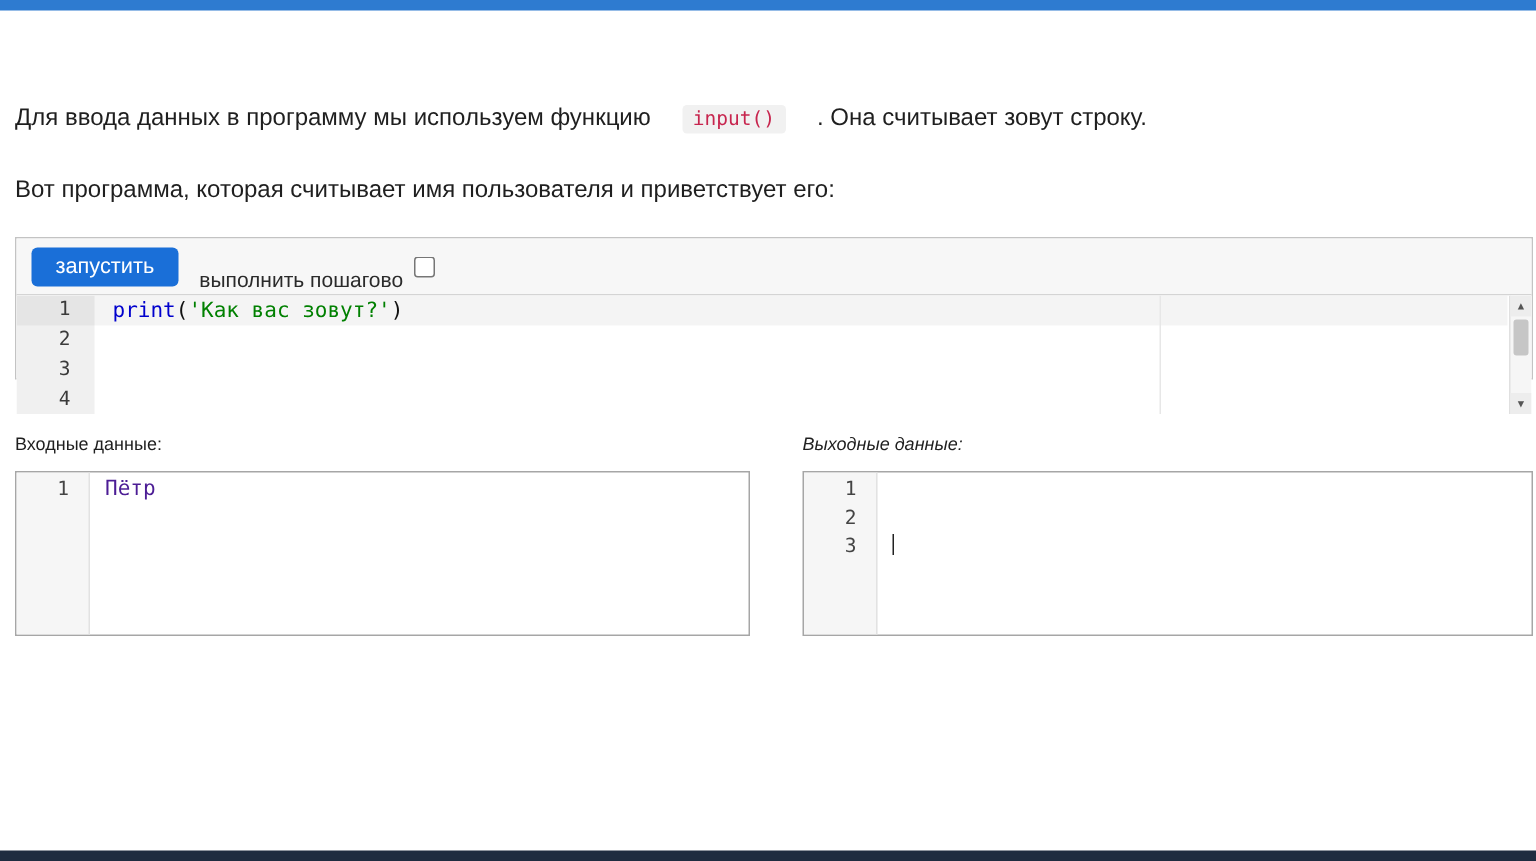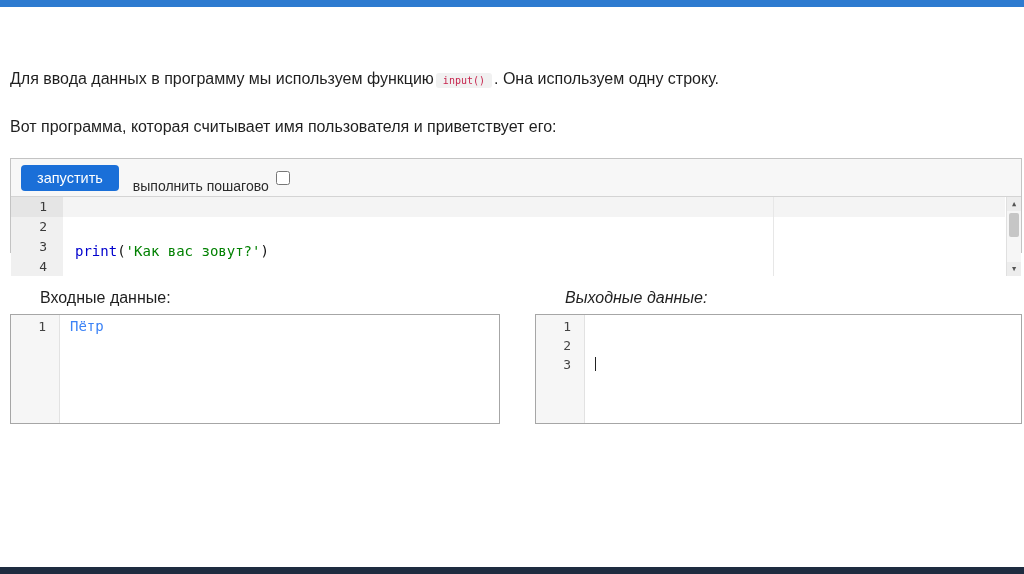--- a/index.html
+++ b/index.html
@@ -10,22 +10,22 @@
     color:#1f1f1f;
   }
   .top-bar{position:absolute;top:0;left:0;width:1024px;height:7px;background:var(--top-bar,#2e7bd0);}
   .bottom-bar{position:absolute;bottom:0;left:0;width:1024px;height:7px;background:var(--bottom-bar,#1e2c40);}
 
   .intro{position:absolute;left:10px;margin:0;font-size:16px;line-height:22px;white-space:nowrap;}
   .intro.first{top:68px;}
   .intro.second{top:116px;}
   .chip{
     font-family:"DejaVu Sans Mono","Liberation Mono",monospace;
-    font-size:10px;color:var(--inline-code-text,#c7254e);
-    background:#f1f1f1;border-radius:3px;padding:2px 7px;margin:0 2px;
+    font-size:13px;color:var(--inline-code-text,#c7254e);
+    background:#f1f1f1;border-radius:3px;padding:2px 7px;margin:0 21px;
   }
 
   
   .runner{
     position:absolute;left:10px;top:158px;width:1012px;height:95px;
     border:1px solid #c3c3c3;background:#fff;box-sizing:border-box;
   }
   .toolbar{
     height:38px;background:#f7f7f7;border-bottom:1px solid #d4d4d4;
     display:flex;align-items:center;padding-left:10px;box-sizing:border-box;
@@ -45,70 +45,70 @@
   .code-area::before{ 
     content:"";position:absolute;left:0;top:0;bottom:0;width:52px;background:#f0f0f0;
   }
   .code-lines{position:absolute;left:0;top:0;right:16px;}
   .code-row{display:flex;height:20px;line-height:20px;position:relative;}
   .code-row.active{background:rgba(0,0,0,0.045);}
   .gutter-cell{
     width:52px;box-sizing:border-box;padding-right:16px;text-align:right;
     color:#3a3a3a;font-size:13px;flex:0 0 auto;position:relative;
   }
-  .code-content{padding-left:12px;white-space:pre;color:#111;margin-top:44px;}
+  .code-content{padding-left:12px;white-space:pre;color:#111;}
   .tok-keyword{color:var(--keyword,#0000cd);}
   .tok-string{color:var(--string,#008000);}
   .tok-comment{color:var(--comment,#2f8f2f);}
   .tok-plain{color:#111;}
   .print-margin{position:absolute;left:762px;top:0;bottom:0;width:1px;background:#e7e7e7;}
 
   .scrollbar{
     position:absolute;right:0;top:0;bottom:0;width:15px;background:#f6f6f6;
     border-left:1px solid #e0e0e0;box-sizing:border-box;
   }
   .sb-btn{
     height:14px;display:flex;align-items:center;justify-content:center;
     font-size:7px;color:#555;cursor:pointer;background:#ededed;user-select:none;
   }
   .sb-btn.up{position:absolute;top:0;left:0;right:0;}
   .sb-btn.down{position:absolute;bottom:0;left:0;right:0;}
   .sb-thumb{position:absolute;top:16px;left:2px;right:2px;height:24px;background:#c6c6c6;border-radius:2px;}
 
   
-  .io-label{position:absolute;top:289px;font-size:16px;margin-left:30px;}
+  .io-label{position:absolute;top:289px;font-size:12px;}
   .io-label.input-pos{left:10px;}
   .io-label.output-pos{left:535px;font-style:italic;}
   .io-panel{
     position:absolute;top:314px;height:110px;border:1px solid #a6a6a6;background:#fff;
     box-sizing:border-box;overflow:hidden;
     font-family:"DejaVu Sans Mono","Liberation Mono",monospace;font-size:14px;
   }
   .io-panel.input-panel{left:10px;width:490px;}
   .io-panel.output-panel{left:535px;width:487px;}
   .io-panel::before{ 
     content:"";position:absolute;left:0;top:0;bottom:0;width:48px;
     background:#f6f6f6;border-right:1px solid #e2e2e2;
   }
   .io-lines{position:absolute;left:0;top:2px;right:0;}
   .io-row{display:flex;height:19px;line-height:19px;}
   .io-num{
     width:48px;box-sizing:border-box;padding-right:13px;text-align:right;
     color:#444;font-size:13px;flex:0 0 auto;position:relative;
   }
-  .io-text{padding-left:11px;white-space:pre;color:#3b82f6;}
+  .io-text{padding-left:11px;white-space:pre;color:#4c1d95;}
   .caret{display:inline-block;width:1px;height:14px;background:#222;vertical-align:-2px;}
 </style>
 </head>
 <body>
 
 <div>
   <div class="top-bar"></div>
 
-  <p class="intro first"><span>Для ввода данных в программу мы используем функцию</span><code class="chip">input()</code><span>. Она используем одну строку.</span></p>
+  <p class="intro first"><span>Для ввода данных в программу мы используем функцию</span><code class="chip">input()</code><span>. Она считывает зовут строку.</span></p>
 
   <p class="intro second">Вот программа, которая считывает имя пользователя и приветствует его:</p>
 
   <div class="runner">
     <div class="toolbar">
       <button class="run-btn">запустить</button>
       <span class="step-label">выполнить пошагово</span>
       <input type="checkbox" class="step-cb" style="">
     </div>
     <div class="code-area">

